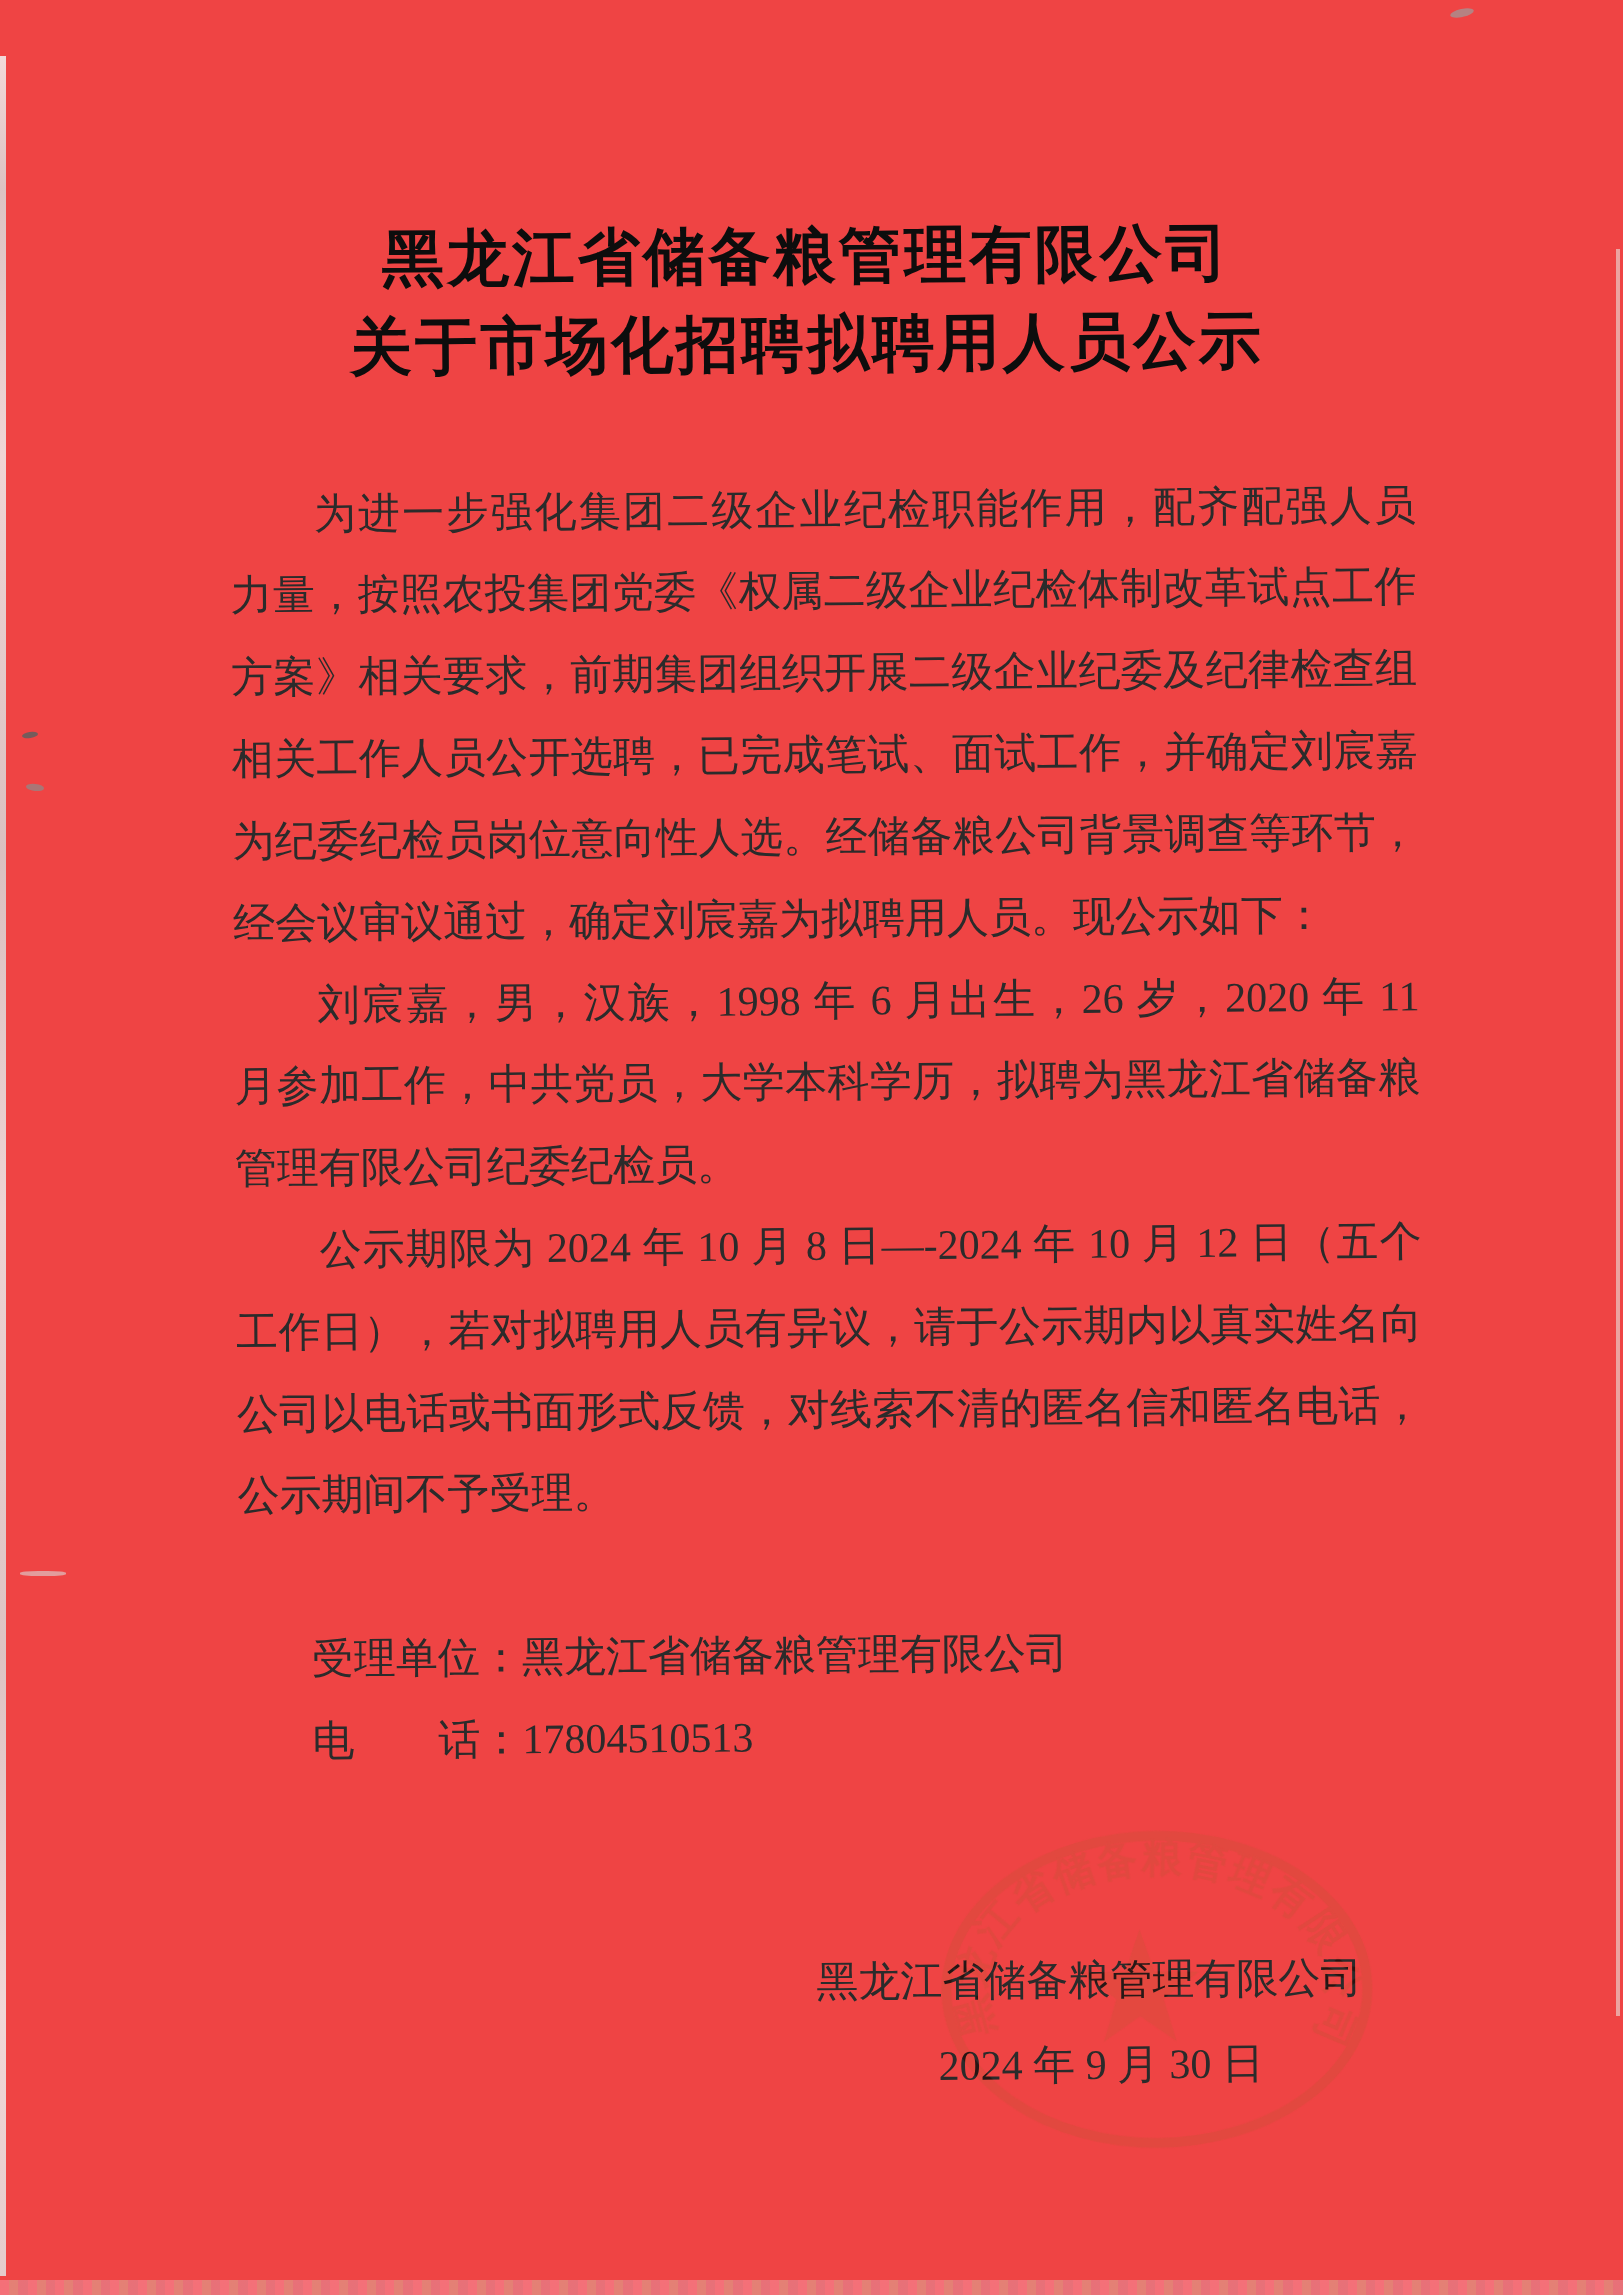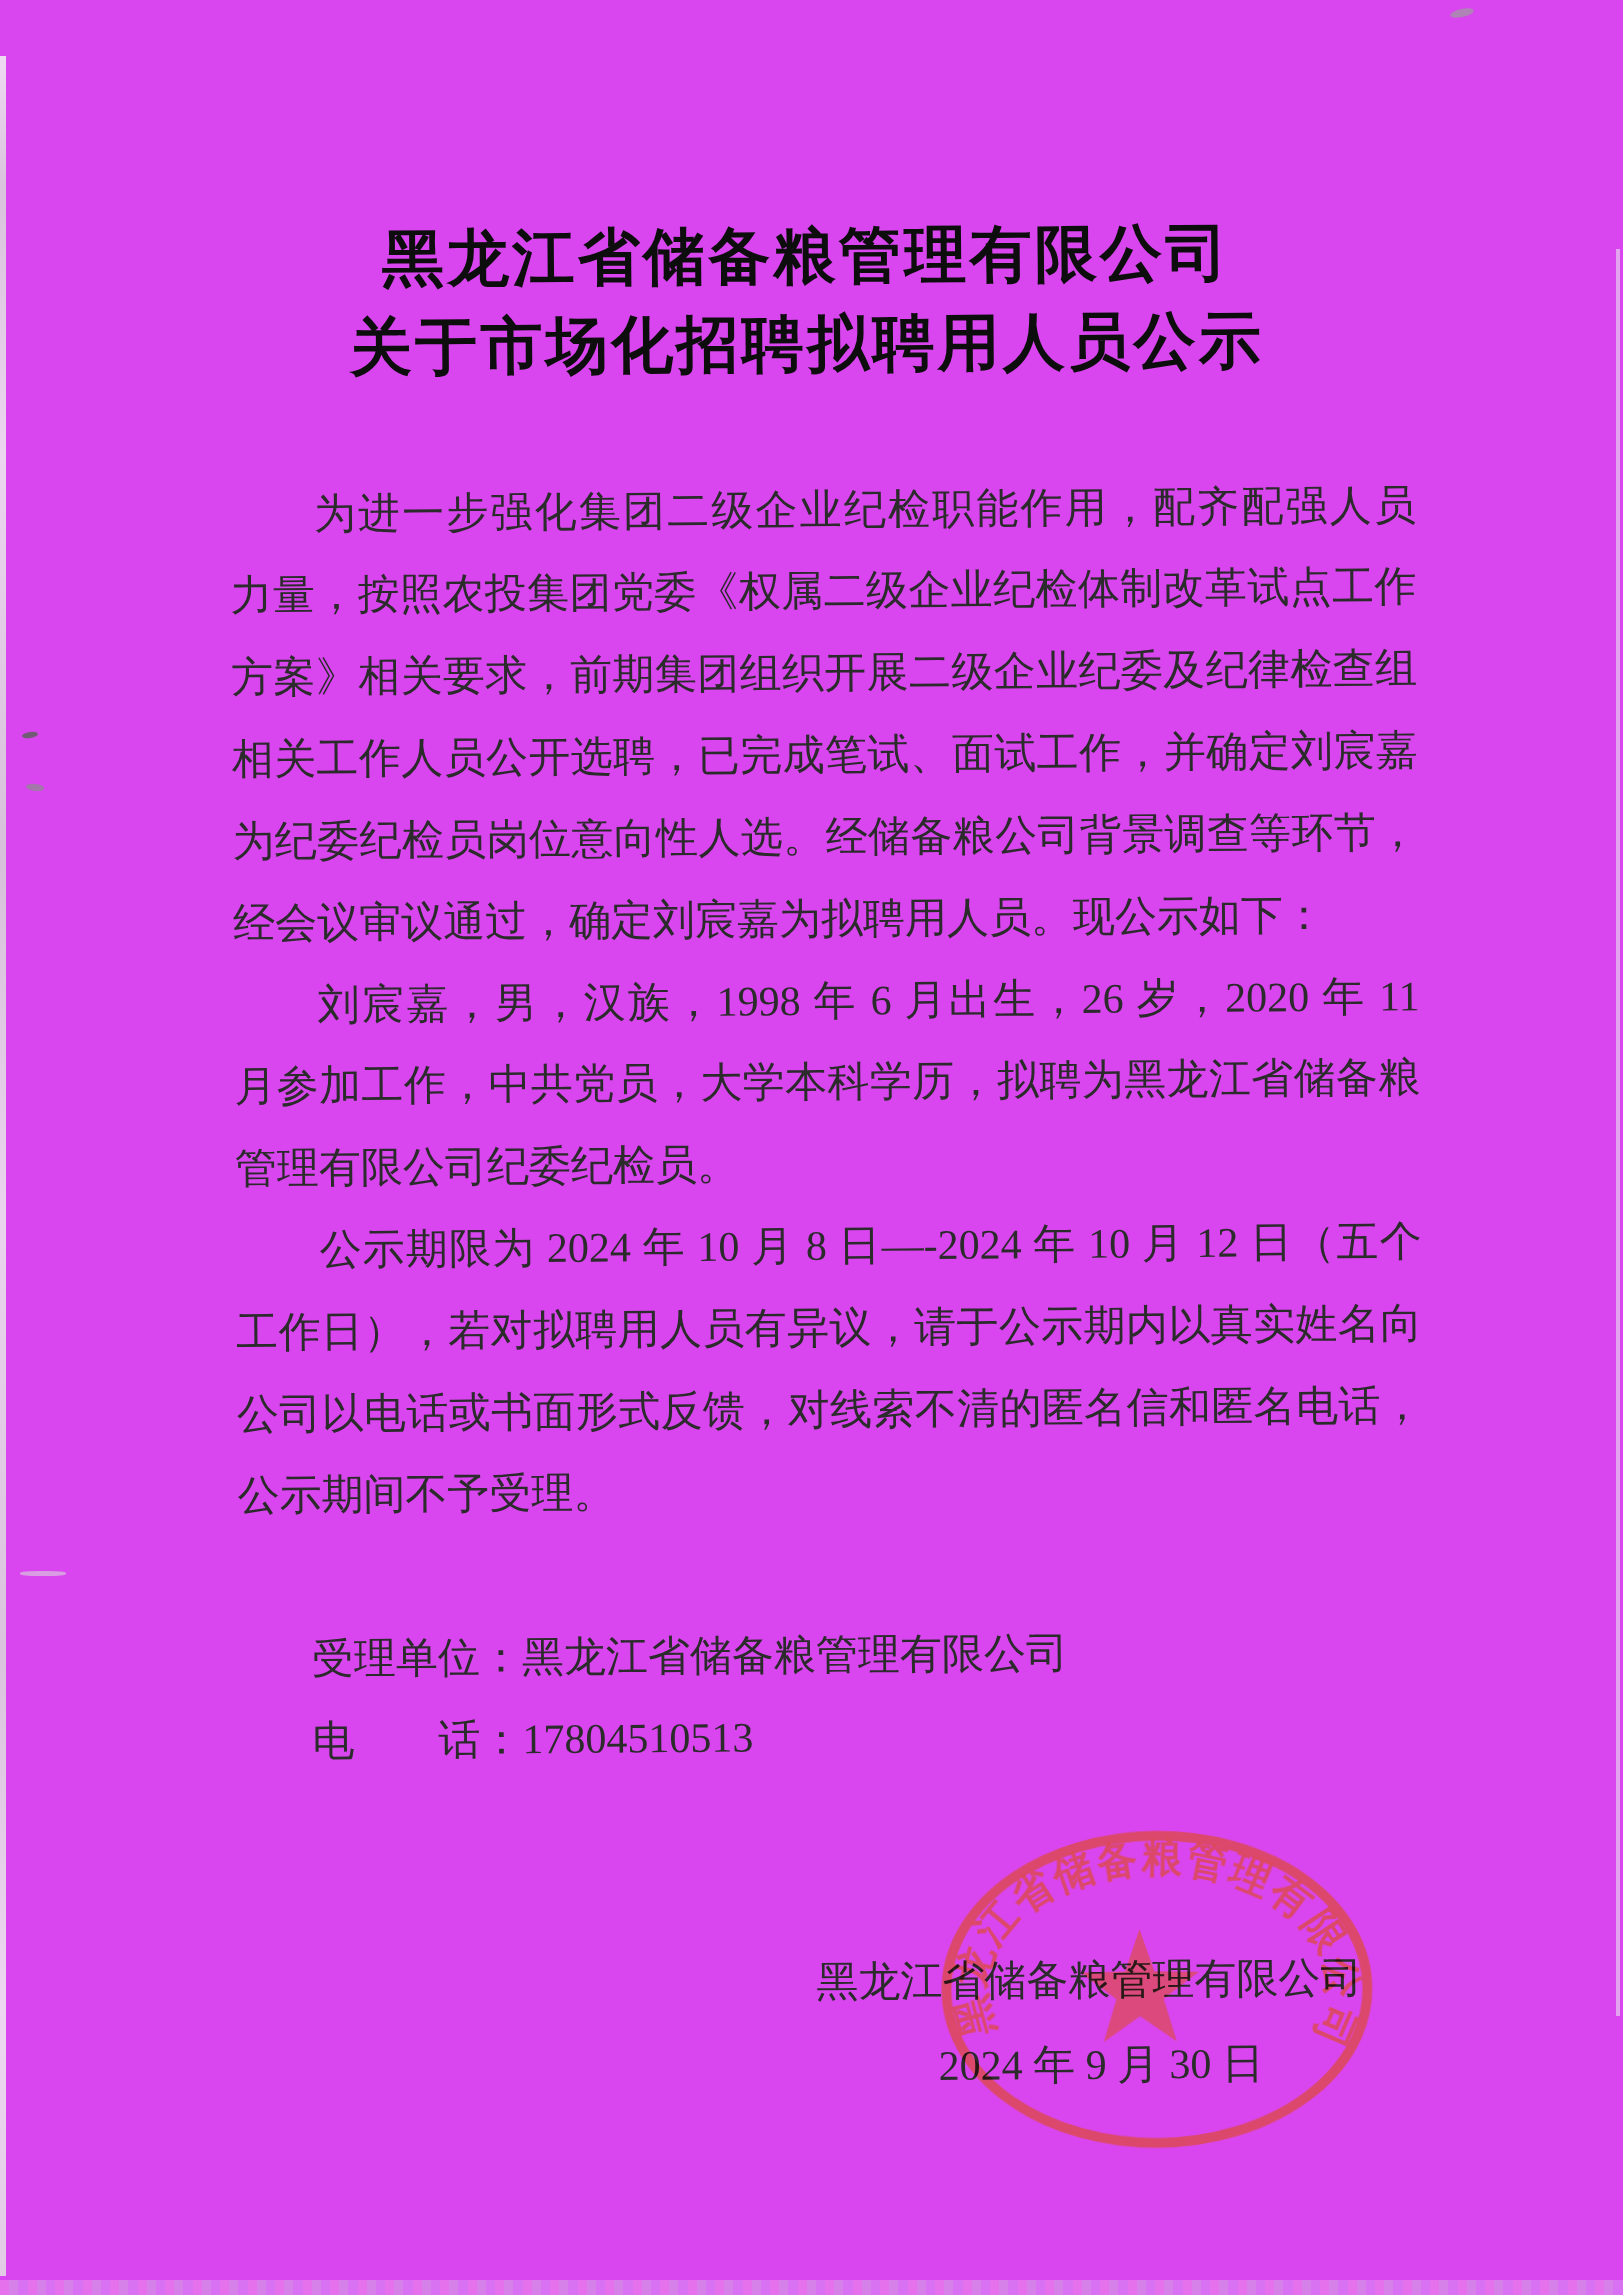--- a/index.html
+++ b/index.html
@@ -1,19 +1,19 @@
 <!DOCTYPE html>
 <html style="font-size:10.5px"><head>
 <meta charset="utf-8">
 <style>
   html,body{margin:0;padding:0;background:#ffffff;}
   .page{
     position:relative;
     width:1623px;height:2295px;
-    background:#d946ef;
+    background:#ef4444;
     overflow:hidden;
     font-family:"Liberation Serif", serif;
   }
   .content{
     position:absolute;left:0;top:0;width:1623px;height:2295px;
     transform:rotate(-0.45deg);
     transform-origin:50% 40%;
   }
   
   .title-line{

